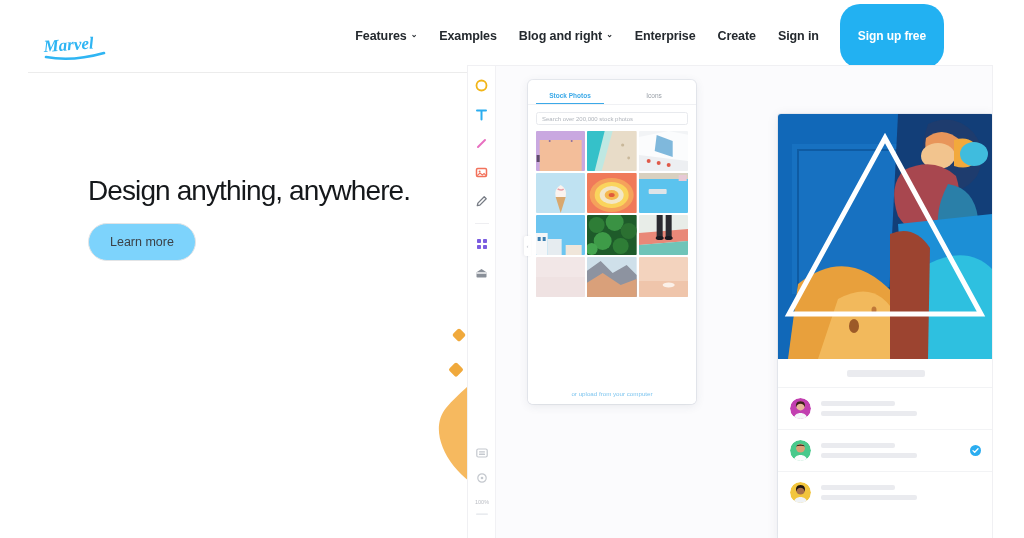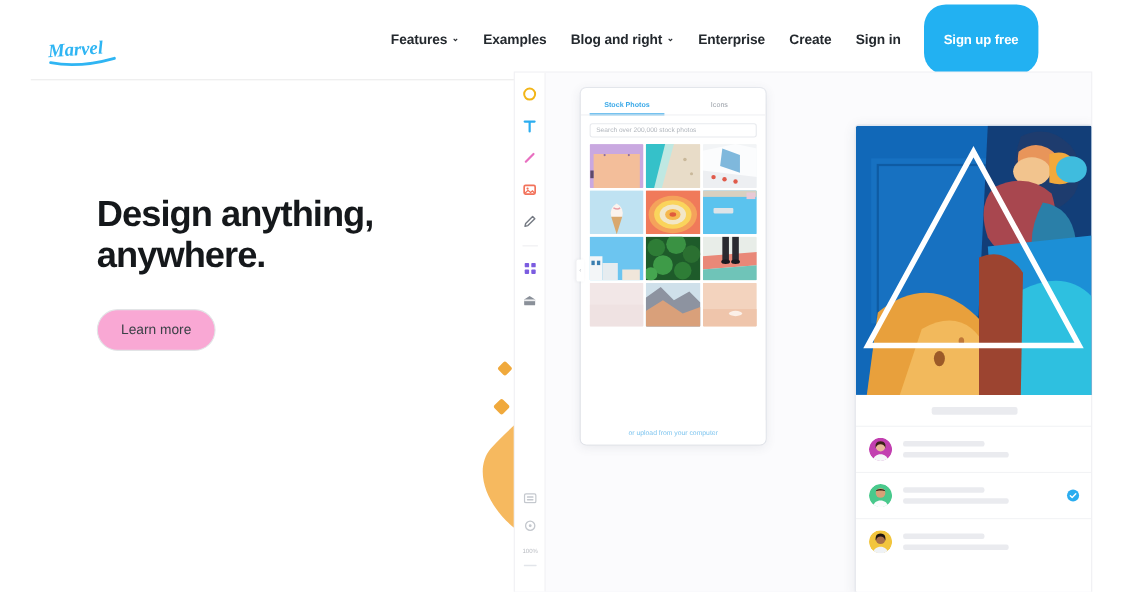--- a/index.html
+++ b/index.html
@@ -40,31 +40,31 @@
   .signup-btn {
     margin-left:10px; background:#22B1F2; color:#fff;
     font-size:12px; font-weight:bold; border:none; border-radius:20px;
     padding:25px 18px; cursor:pointer; white-space:nowrap;
     letter-spacing:-0.1px;
   }
 
   
   .hero-left { position:absolute; left:88px; top:175px; width:340px; }
   .hero-title {
-    font-size:33px; font-weight:bold; color:#15181b;
+    font-size:28px; font-weight:normal; color:#15181b;
     letter-spacing:-0.9px; line-height:1.15;
   }
   .hero-p {
     font-size:12.8px; color:#40464c; line-height:1.72;
     margin-top:22px; letter-spacing:-0.05px;
   }
   .hero-p.second { margin-top:22px; }
   .learn-btn {
-    display:inline-block; margin-top:30px;
-    border:1px solid #e2e4e6; border-radius:22px; background:#f9a8d4;
+    display:inline-block; margin-top:16px;
+    border:1px solid #e2e4e6; border-radius:22px; background:#7dd3fc;
     padding:11px 21px; font-size:12.5px; color:#3b4147; cursor:pointer;
     font-weight:normal;
   }
 
   
   .decor { position:absolute; left:432px; top:300px; width:110px; height:200px; }
 
   
   .app {
     position:absolute; left:468px; top:66px; width:524px; height:472px;

